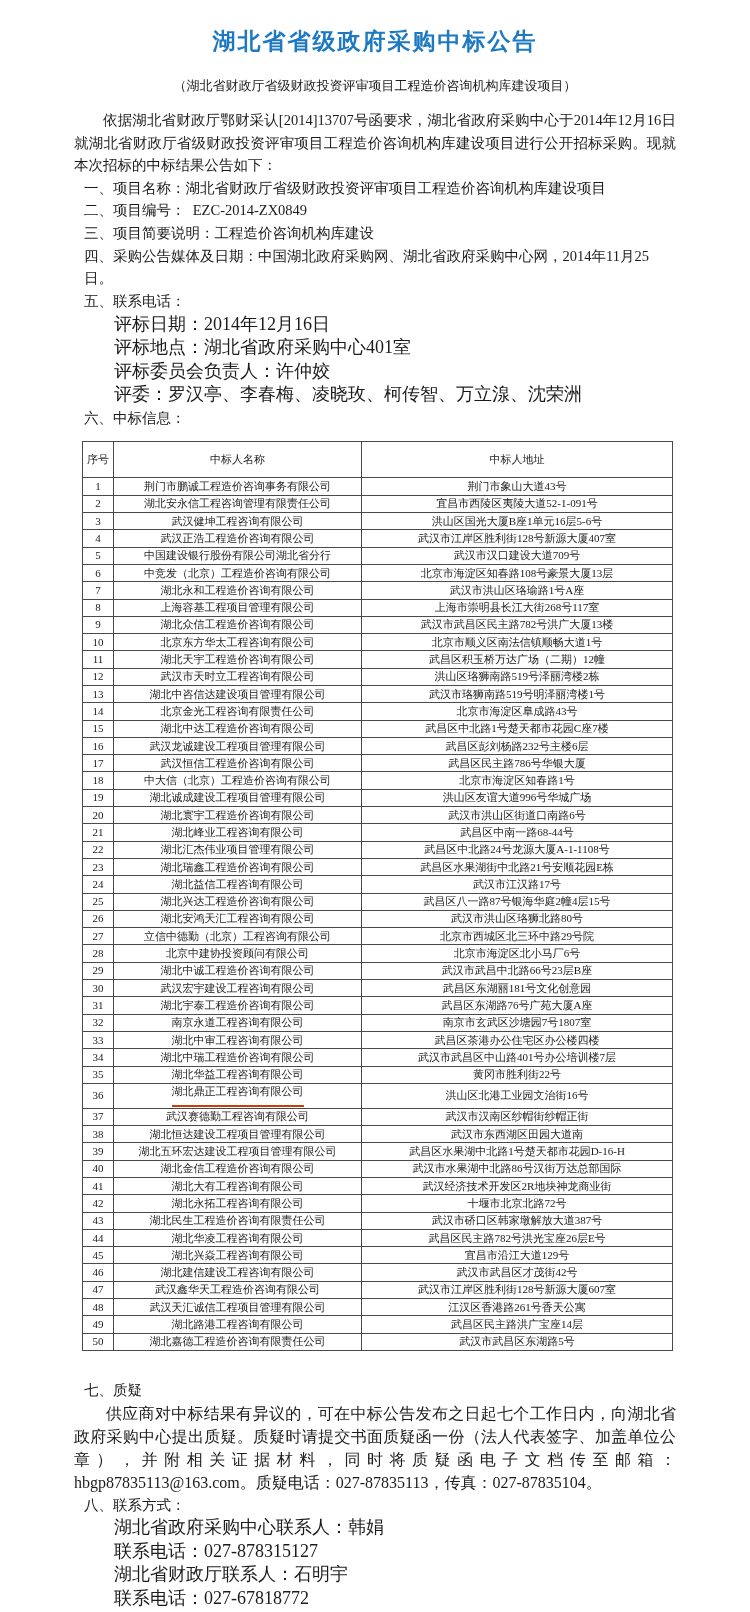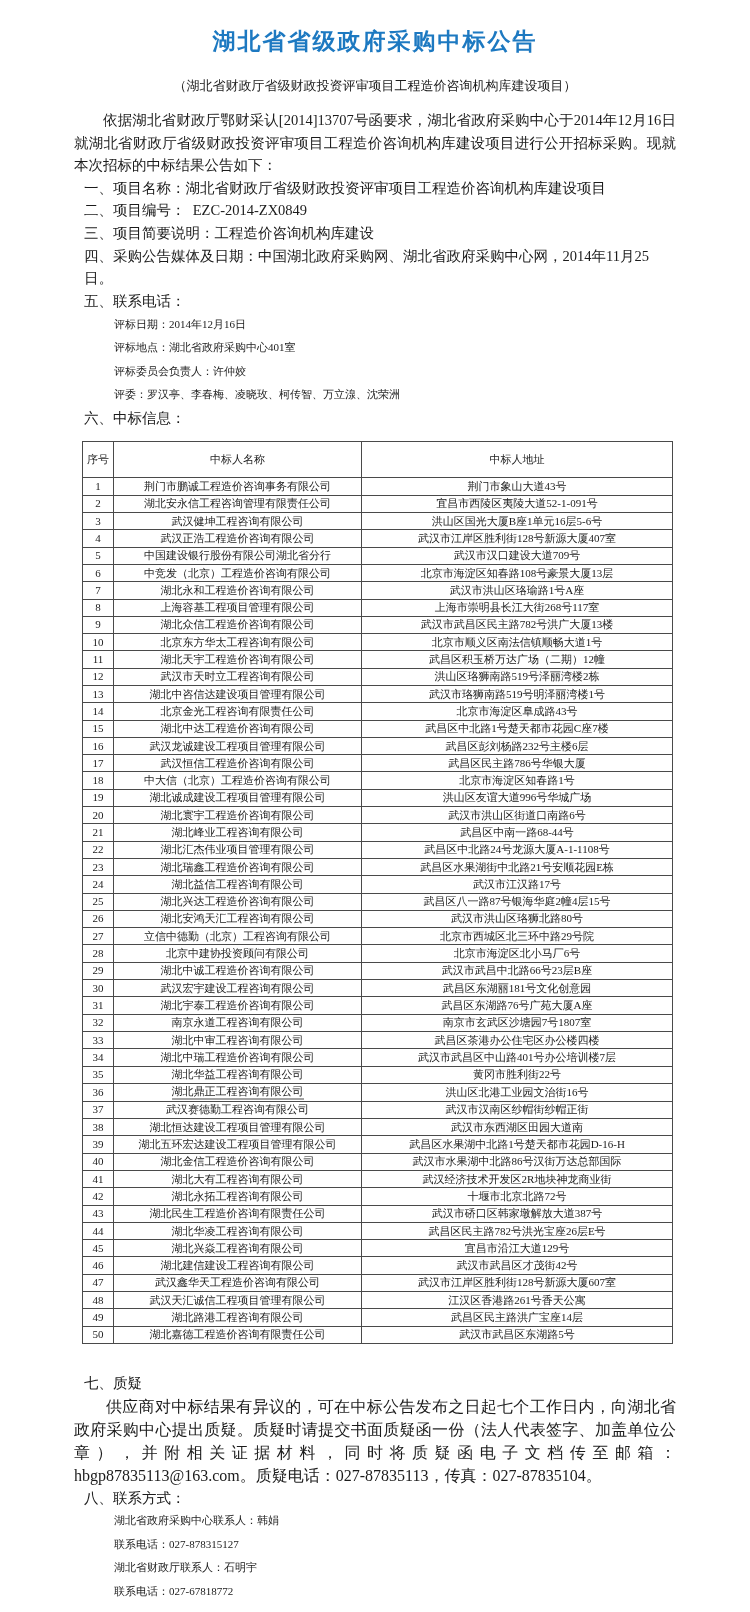--- a/index.html
+++ b/index.html
@@ -37,21 +37,21 @@
     text-indent: 2em;
     white-space: pre-wrap;
   }
   .doc-line {
     font-size: 14.5px;
     line-height: 22.7px;
     margin-left: 10px;
     white-space: pre-wrap;
   }
   .doc-subline {
-    font-size: 11px;
+    font-size: 18px;
     line-height: 23.5px;
     margin-left: 40px;
     white-space: pre-wrap;
   }
   .table-wrap {
     margin: 12px 0 0 8px;
     position: relative;
   }
   table.winners {
     border-collapse: collapse;
@@ -70,22 +70,22 @@
     overflow: hidden;
   }
   table.winners th { height: 36px; }
   table.winners td { height: 17.3px; }
   col.c-no   { width: 31px; }
   col.c-name { width: 248px; }
   col.c-addr { width: 311px; }
   th.th-no { word-break: break-all; line-height: 13px; padding: 2px 7px; }
   td.cell-no { position: relative; }
   .red-underline {
-    border-bottom: 2px solid #a3a3a3;
-    padding-bottom: 0px;
+    border-bottom: 2px solid #c2410c;
+    padding-bottom: 7px;
     display: inline-block;
   }
   .sect-gap { margin-top: 28px; }
   .para-plain {
     font-size: 16px;
     line-height: 23px;
     text-align: justify;
     text-indent: 2em;
   }
 </style>

